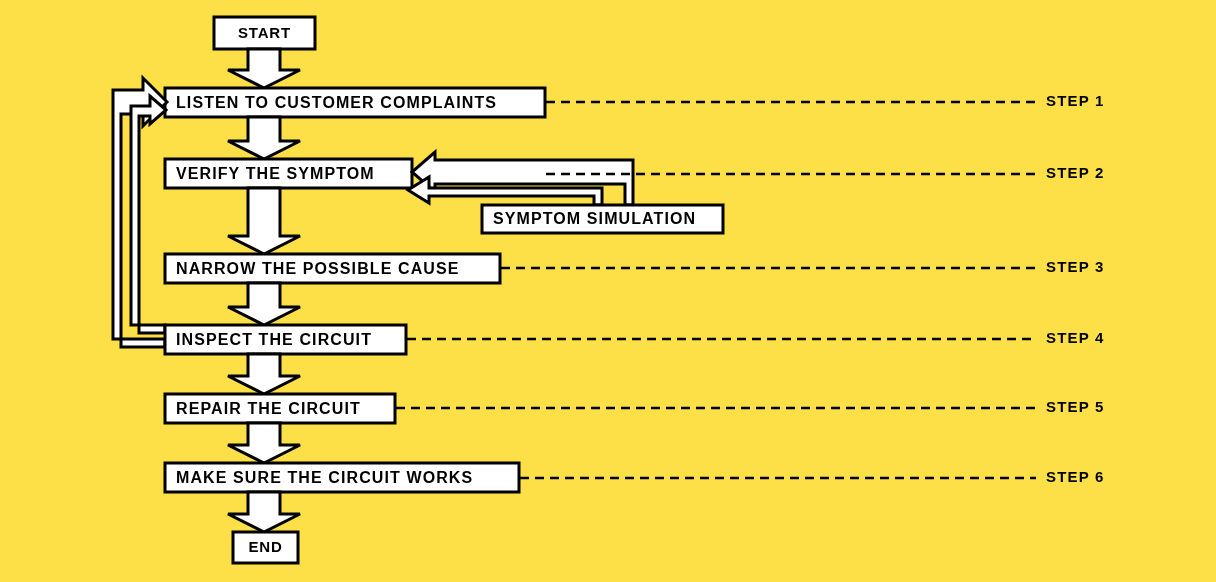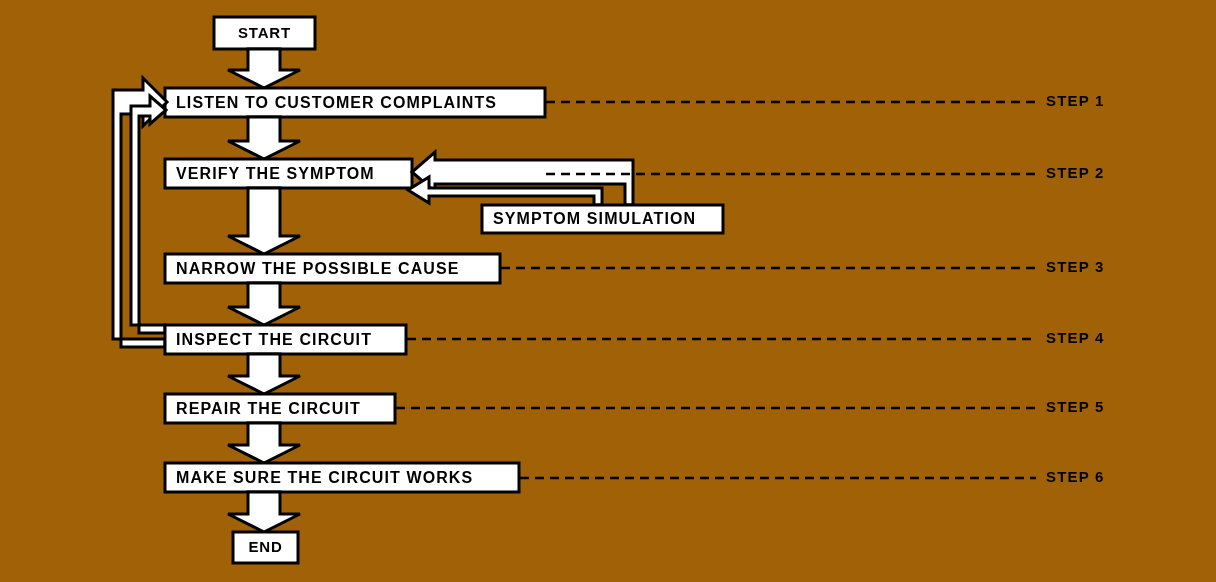--- a/index.html
+++ b/index.html
@@ -4,21 +4,21 @@
 <style>
   html, body {
     margin: 0;
     padding: 0;
     background: #ffffff;
   }
   #page {
     position: relative;
     width: 1216px;
     height: 582px;
-    background: #a16207;
+    background: #fde047;
     overflow: hidden;
     font-family: "Liberation Sans", sans-serif;
   }
   #diagram-svg {
     position: absolute;
     left: 0;
     top: 0;
     width: 1216px;
     height: 582px;
   }

